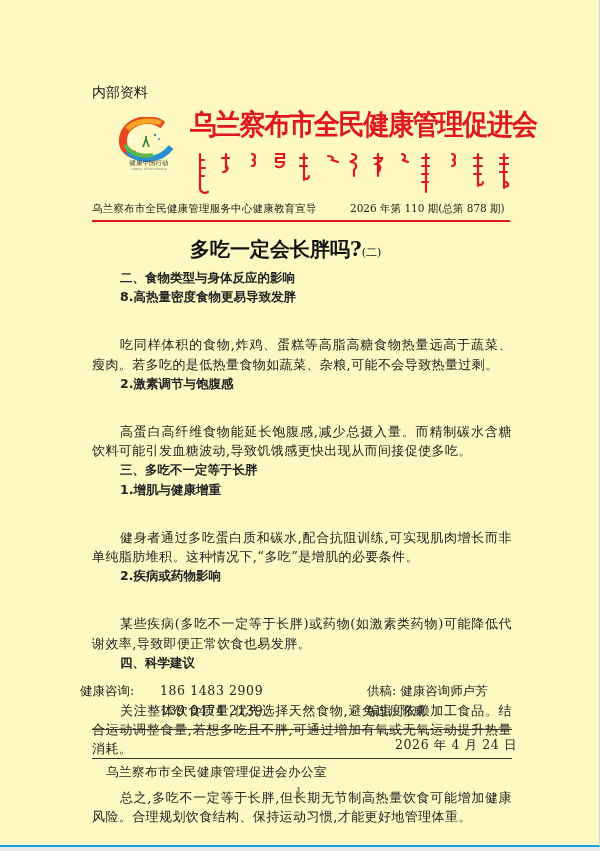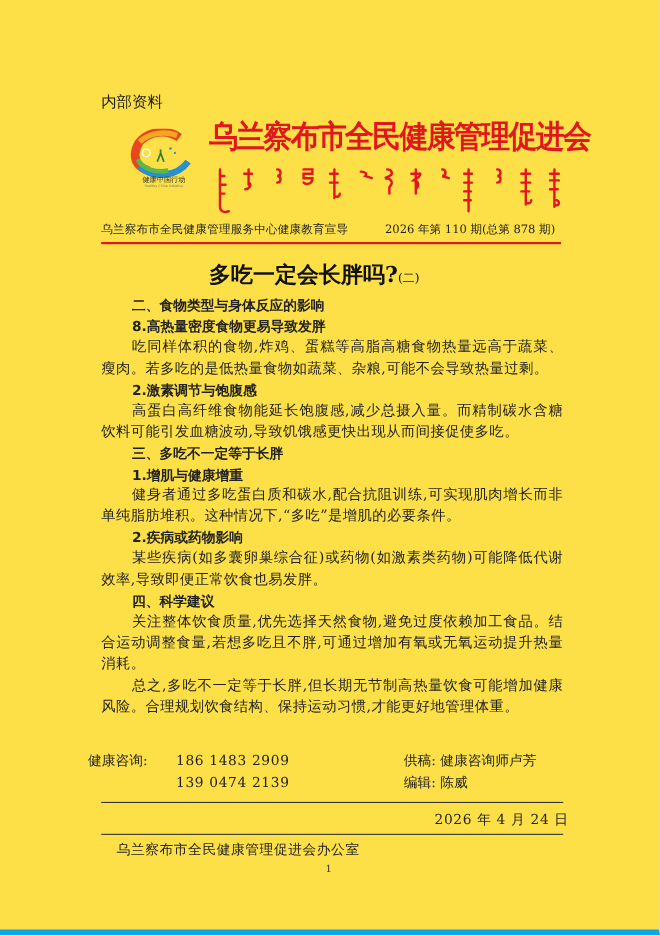--- a/index.html
+++ b/index.html
@@ -1,42 +1,42 @@
 <!DOCTYPE html>
 <html><head>
 <meta charset="utf-8">
 <style>
   html, body { margin: 0; padding: 0; }
   body {
     width: 600px; height: 851px; background: #e8e8e8; position: relative; overflow: hidden;
     font-family: "DejaVu Serif", "Liberation Serif", serif; color: #1a1a1a;
   }
   .page {
-    position: absolute; left: 0; top: 0; width: 599px; height: 845px; background: #fde047;
-    border-right: 1px solid #d8d8d8; border-bottom: 5px solid #0ea5e9;
+    position: absolute; left: 0; top: 0; width: 599px; height: 845px; background: #fef9c3;
+    border-right: 1px solid #d8d8d8; border-bottom: 2px solid #0ea5e9;
   }
   .abs { position: absolute; white-space: nowrap; }
   .internal { left: 92px; top: 84px; font-size: 14px; font-family: "DejaVu Sans", sans-serif; color:#222; }
   .logo { left: 113px; top: 117px; width: 70px; height: 64px; }
   .logo-cap { left: 114px; top: 159px; width: 70px; text-align:center; font-size: 6.5px; font-family:"DejaVu Sans",sans-serif; color:#333; }
   .logo-sub { left: 114px; top: 167px; width: 70px; text-align:center; font-size: 3px; font-family:"DejaVu Sans",sans-serif; color:#777; }
   .org-title {
     left: 190px; top: 106px; font-size: 28.5px; color: #e0171f; font-weight: bold; letter-spacing: -1.6px;
     font-family: "DejaVu Serif", serif; transform: scaleX(0.92); transform-origin: left top;
   }
   .mongol { left: 192px; top: 148px; width: 350px; height: 50px; }
   .subhead { left: 92px; top: 202px; font-size: 10.5px; color:#222; letter-spacing: 0.2px; }
   .subhead-issue { left: 350px; top: 202px; font-size: 10.5px; color:#222;text-align:right; }
   .redline { left: 92px; top: 220px; width: 418px; height: 2px; background: #e0171f; }
   .doc-title { left: 190px; top: 236px; font-size: 20px; font-weight: bold; color:#111; }
   .doc-title-sub { font-size: 11px; font-weight: normal; }
   .body-text { position:absolute; left: 92px; width: 420px; font-size: 13px; line-height: 19.2px; color:#222; }
   .h-sec { font-weight: bold; font-family: "DejaVu Sans", sans-serif; font-size: 12.5px; padding-left: 28px; }
   .h-sub { font-weight: bold; font-family: "DejaVu Sans", sans-serif; font-size: 12.5px; padding-left: 28px; }
-  .para { text-indent: 28px; text-align: justify; letter-spacing: 0.4px; }
+  .para { text-indent: 28px; text-align: justify; letter-spacing: 0.4px; margin-top: 29px; }
   .contact-label { left: 80px; top: 683px; font-size: 12.5px; color:#222; }
   .contact-p1 { left: 160px; top: 683px; font-size: 12.5px; letter-spacing: 0.6px; color:#222; }
   .contact-p2 { left: 160px; top: 703px; font-size: 12.5px; letter-spacing: 0.6px; color:#222; }
   .writer { left: 367px; top: 683px; font-size: 12.5px; color:#222; }
   .editor { left: 367px; top: 703px; font-size: 12.5px; color:#222; }
   .rule1 { left: 92px; top: 729px; width: 420px; height: 1px; background:#333; }
   .footer-org { left: 106px; top: 737px; font-size: 12.5px; letter-spacing: 0.5px; color:#222;margin-top:27px; }
   .footer-date { left: 395px; top: 737px; font-size: 12.5px; letter-spacing: 0.6px; color:#222; }
   .rule2 { left: 92px; top: 758px; width: 420px; height: 1px; background:#333; }
   .page-num { left: 296px; top: 786px; font-size: 9px; color:#333; }
@@ -97,21 +97,21 @@
   <div class="body-text" style="top:268px;">
     <div class="h-sec">二、食物类型与身体反应的影响</div>
     <div class="h-sub">8.高热量密度食物更易导致发胖</div>
     <div class="para">吃同样体积的食物,炸鸡、蛋糕等高脂高糖食物热量远高于蔬菜、瘦肉。若多吃的是低热量食物如蔬菜、杂粮,可能不会导致热量过剩。</div>
     <div class="h-sub">2.激素调节与饱腹感</div>
     <div class="para">高蛋白高纤维食物能延长饱腹感,减少总摄入量。而精制碳水含糖饮料可能引发血糖波动,导致饥饿感更快出现从而间接促使多吃。</div>
     <div class="h-sec">三、多吃不一定等于长胖</div>
     <div class="h-sub">1.增肌与健康增重</div>
     <div class="para">健身者通过多吃蛋白质和碳水,配合抗阻训练,可实现肌肉增长而非单纯脂肪堆积。这种情况下,“多吃”是增肌的必要条件。</div>
     <div class="h-sub">2.疾病或药物影响</div>
-    <div class="para">某些疾病(如多囊卵巢综合征)或药物(如激素类药物)可能降低代谢效率,导致即便正常饮食也易发胖。</div>
+    <div class="para">某些疾病(多吃不一定等于长胖)或药物(如激素类药物)可能降低代谢效率,导致即便正常饮食也易发胖。</div>
     <div class="h-sec">四、科学建议</div>
     <div class="para">关注整体饮食质量,优先选择天然食物,避免过度依赖加工食品。结合运动调整食量,若想多吃且不胖,可通过增加有氧或无氧运动提升热量消耗。</div>
     <div class="para">总之,多吃不一定等于长胖,但长期无节制高热量饮食可能增加健康风险。合理规划饮食结构、保持运动习惯,才能更好地管理体重。</div>
   </div>
 
   <div class="abs contact-label">健康咨询:</div>
   <div class="abs contact-p1">186 1483 2909</div>
   <div class="abs contact-p2">139 0474 2139</div>
   <div class="abs writer">供稿: 健康咨询师卢芳</div>
   <div class="abs editor">编辑: 陈威</div>

